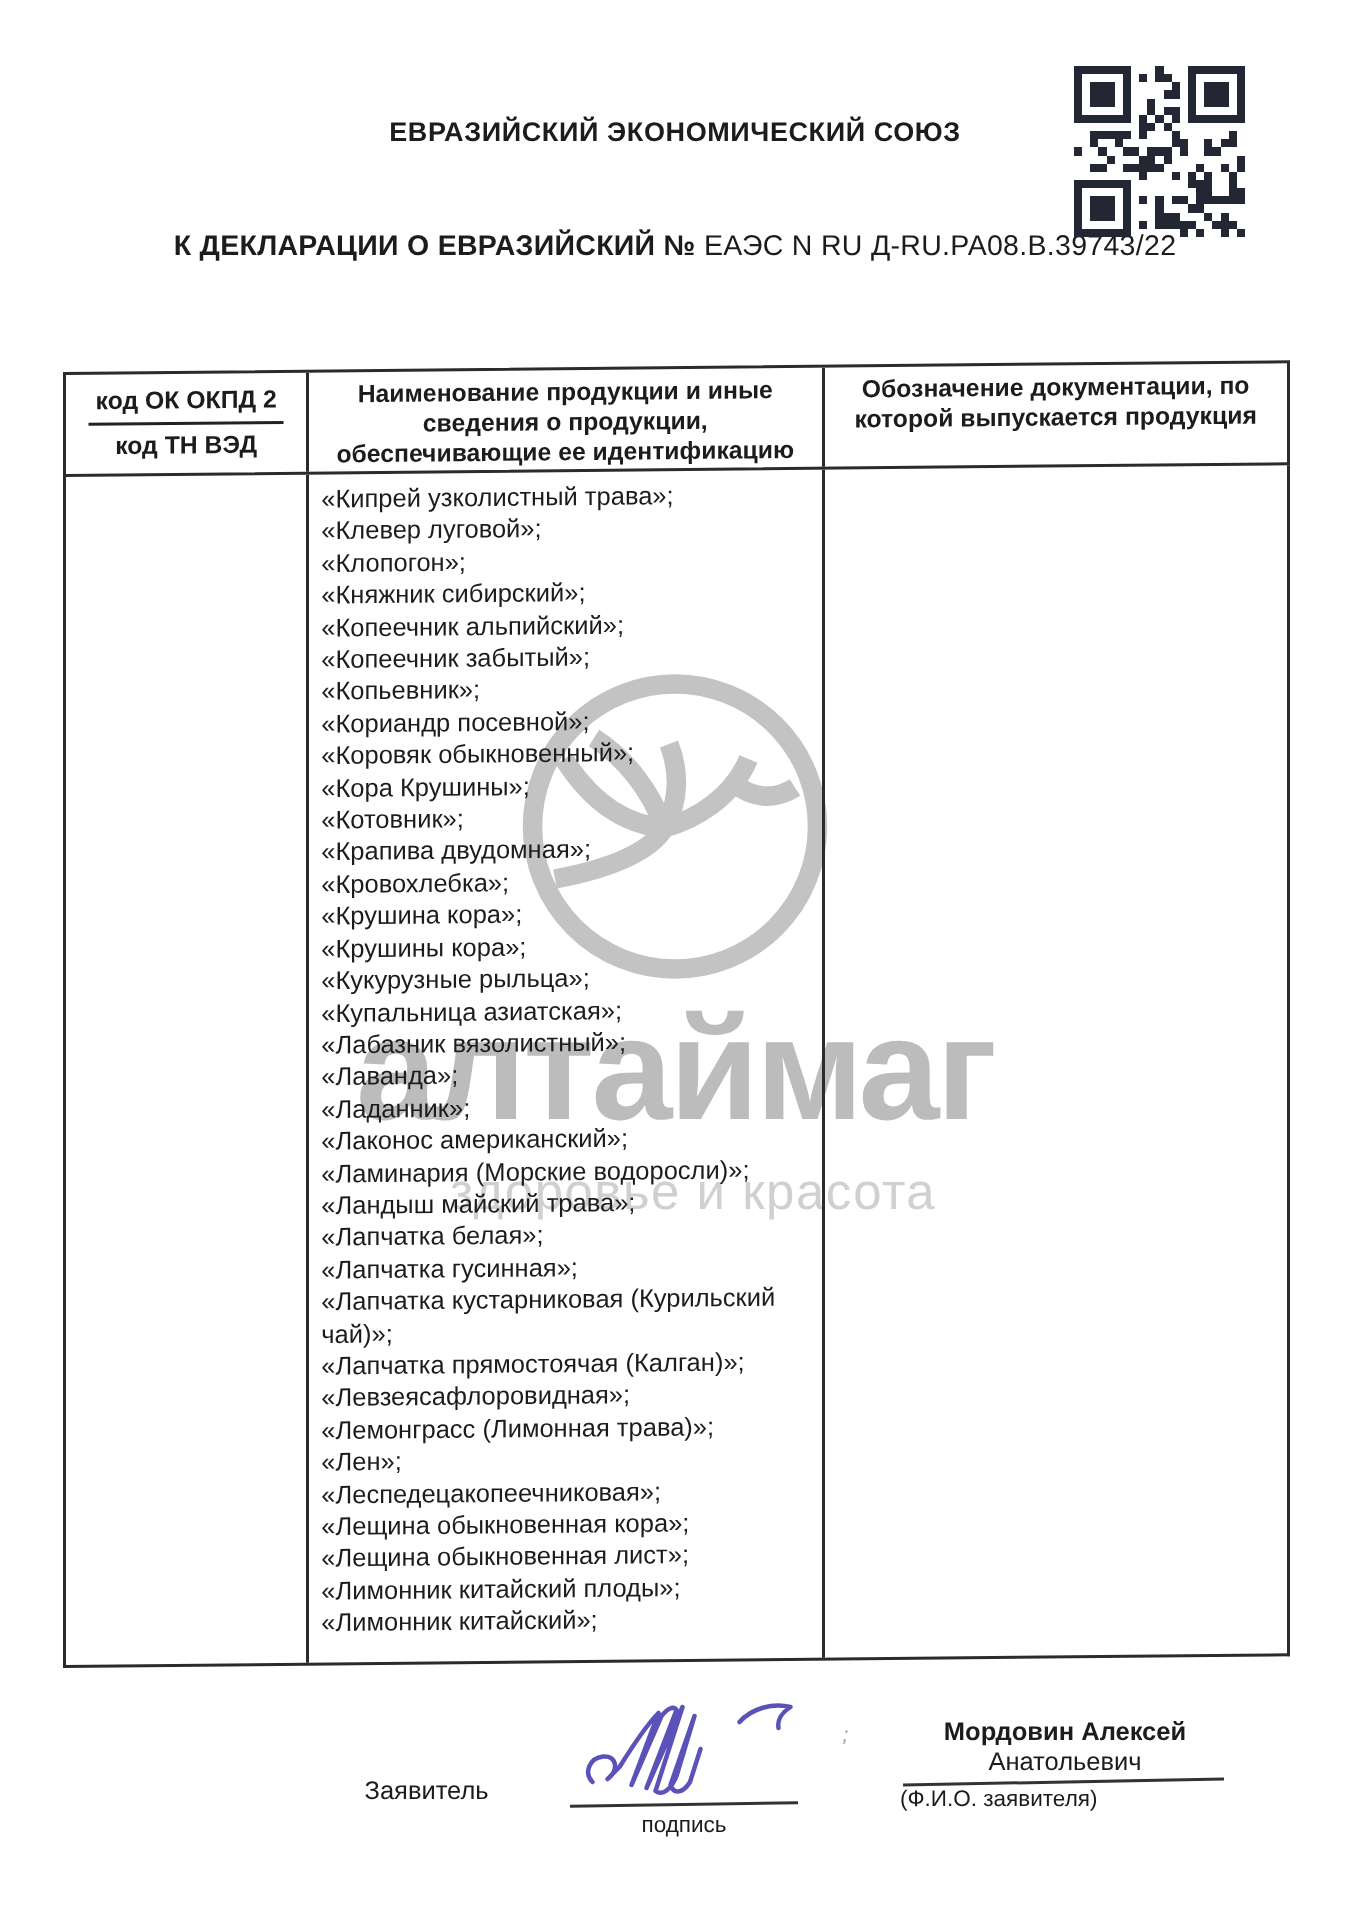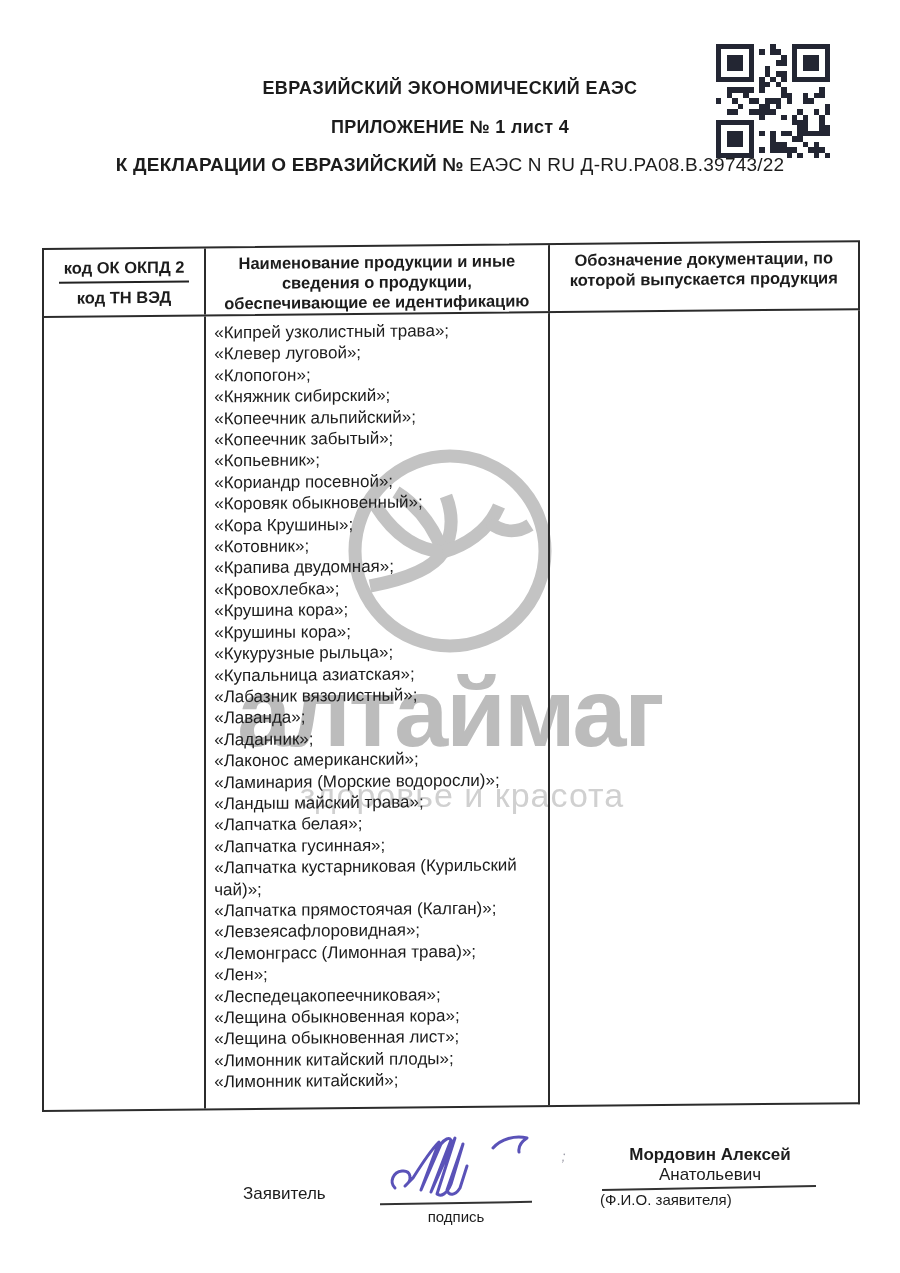--- a/index.html
+++ b/index.html
@@ -75,22 +75,21 @@
         <path d="M 103,104 C 94,80 78,58 56,44"></path>
         <path d="M 36,58 C 55,88 78,102 103,104"></path>
         <path d="M 103,104 C 124,98 148,84 159,58"></path>
         <path d="M 149,74 C 161,84 176,86 190,77"></path>
       </g>
     </svg>
     <div class="wm-brand">алтаймаг</div>
     <div class="wm-tag">здоровье и красота</div>
   </div>
 
-  <div class="hdr-line hdr-1">ЕВРАЗИЙСКИЙ ЭКОНОМИЧЕСКИЙ ЕАЭС</div>
-  <div class="hdr-line hdr-2">ПРИЛОЖЕНИЕ № 1 лист 4</div>
+  <div class="hdr-line hdr-1">ЕВРАЗИЙСКИЙ ЭКОНОМИЧЕСКИЙ СОЮЗ</div>
   <div class="hdr-line hdr-3">
     <span class="b">К ДЕКЛАРАЦИИ О ЕВРАЗИЙСКИЙ №</span>
     <span class="n">ЕАЭС N RU Д-RU.РА08.В.39743/22</span>
   </div>
 
   <svg id="qr-svg" class="qr" viewBox="0 0 21 21" shape-rendering="crispEdges">
       <rect x="0" y="0" width="1" height="1" fill="#232633"></rect>
       <rect x="1" y="0" width="1" height="1" fill="#232633"></rect>
       <rect x="2" y="0" width="1" height="1" fill="#232633"></rect>
       <rect x="3" y="0" width="1" height="1" fill="#232633"></rect>

